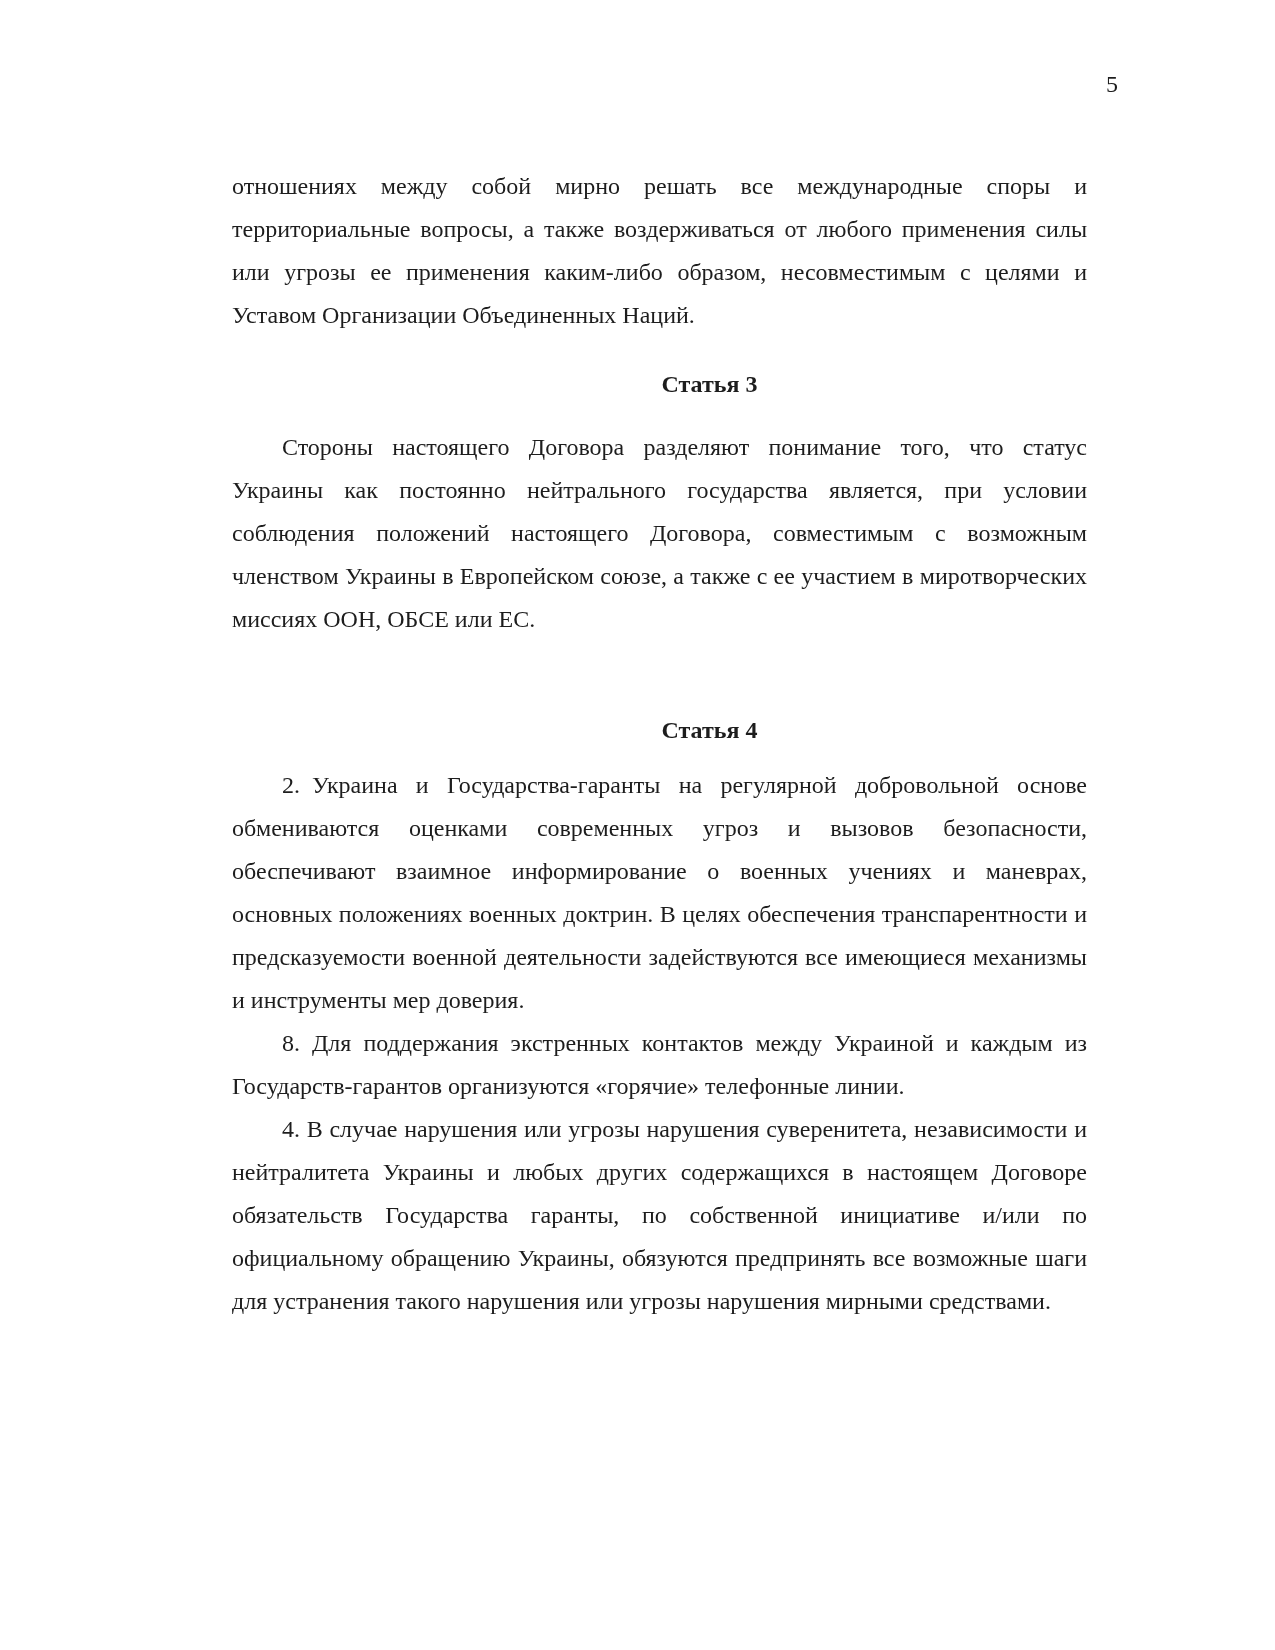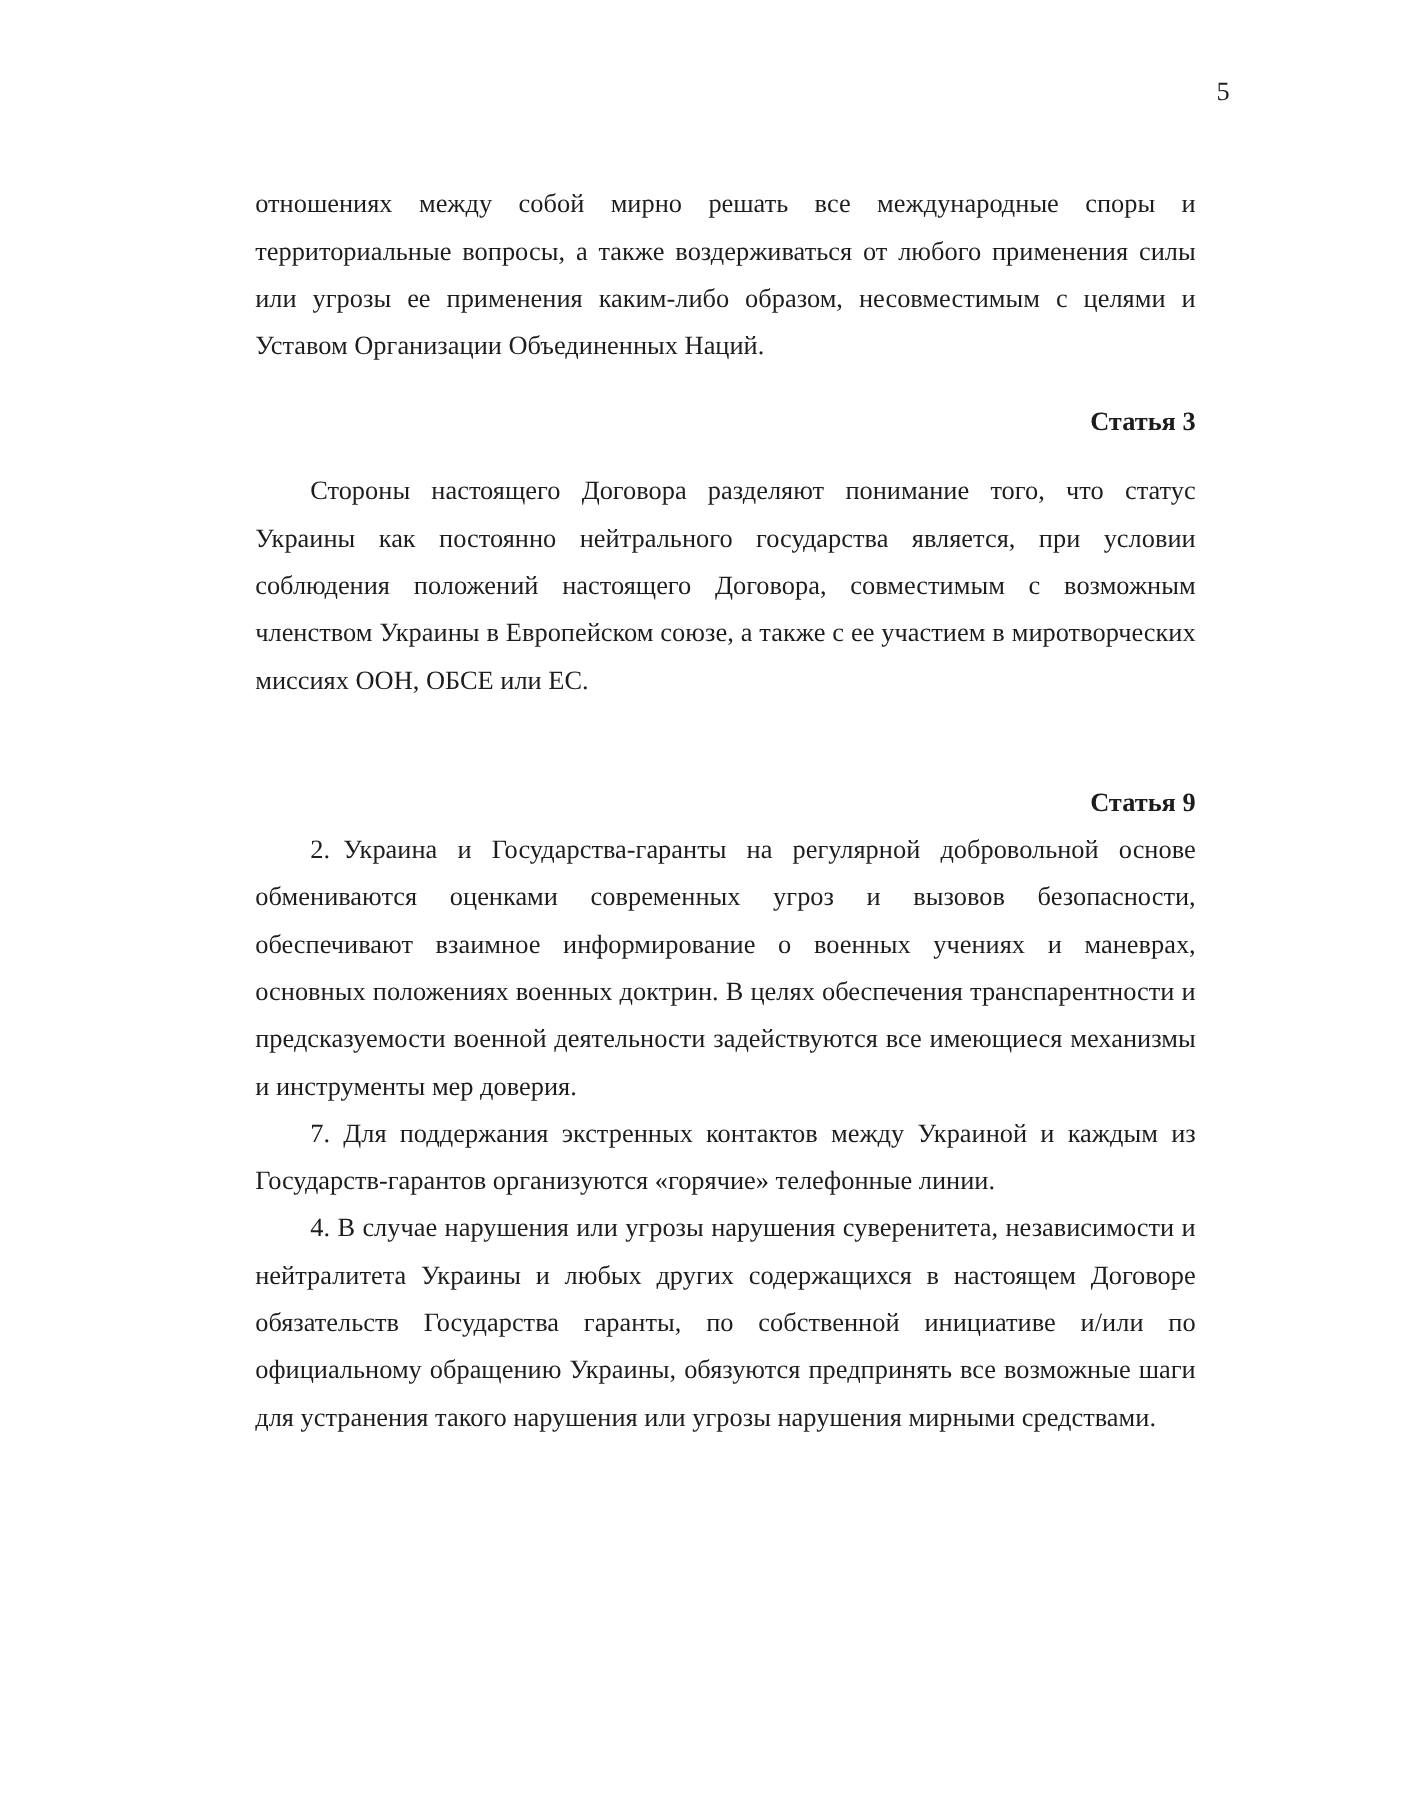--- a/index.html
+++ b/index.html
@@ -33,23 +33,23 @@
     line-height: 43px;
   }
   .para {
     margin: 0;
     text-align: justify;
   }
   .para.indent {
     text-indent: 50px;
   }
   .heading {
-    margin: 0;
+    margin: 12px;
     font-weight: bold;
-    text-align: right;
+    text-align: center;
     padding-left: 100px; 
   }
   .mt-blank-small   { margin-top: 26px; }
   .mt-after-heading { margin-top: 20px; }
   .mt-blank-large   { margin-top: 68px; }
   .mt-first-item    { margin-top: 26px; }
 </style>
 </head>
 <body>
 
@@ -59,23 +59,23 @@
 
   <div class="body-text">
 
     <p class="para">отношениях между собой мирно решать все международные споры и территориальные вопросы, а также воздерживаться от любого применения силы или угрозы ее применения каким-либо образом, несовместимым с целями и Уставом Организации Объединенных Наций.</p>
 
 
     <p class="heading mt-blank-small">Статья 3</p>
 
     <p class="para indent mt-after-heading">Стороны настоящего Договора разделяют понимание того, что статус Украины как постоянно нейтрального государства является, при условии соблюдения положений настоящего Договора, совместимым с возможным членством Украины в Европейском союзе, а также с ее участием в миротворческих миссиях ООН, ОБСЕ или ЕС.</p>
 
-    <p class="heading mt-blank-large">Статья 9</p>
+    <p class="heading mt-blank-large">Статья 4</p>
 
 
     <p class="para indent">2. Украина и Государства-гаранты на регулярной добровольной основе обмениваются оценками современных угроз и вызовов безопасности, обеспечивают взаимное информирование о военных учениях и маневрах, основных положениях военных доктрин. В целях обеспечения транспарентности и предсказуемости военной деятельности задействуются все имеющиеся механизмы и инструменты мер доверия.</p>
 
-    <p class="para indent">7. Для поддержания экстренных контактов между Украиной и каждым из Государств-гарантов организуются «горячие» телефонные линии.</p>
+    <p class="para indent">8. Для поддержания экстренных контактов между Украиной и каждым из Государств-гарантов организуются «горячие» телефонные линии.</p>
 
     <p class="para indent">4. В случае нарушения или угрозы нарушения суверенитета, независимости и нейтралитета Украины и любых других содержащихся в настоящем Договоре обязательств Государства гаранты, по собственной инициативе и/или по официальному обращению Украины, обязуются предпринять все возможные шаги для устранения такого нарушения или угрозы нарушения мирными средствами.</p>
 
   </div>
 </div>
 
 </body></html>

